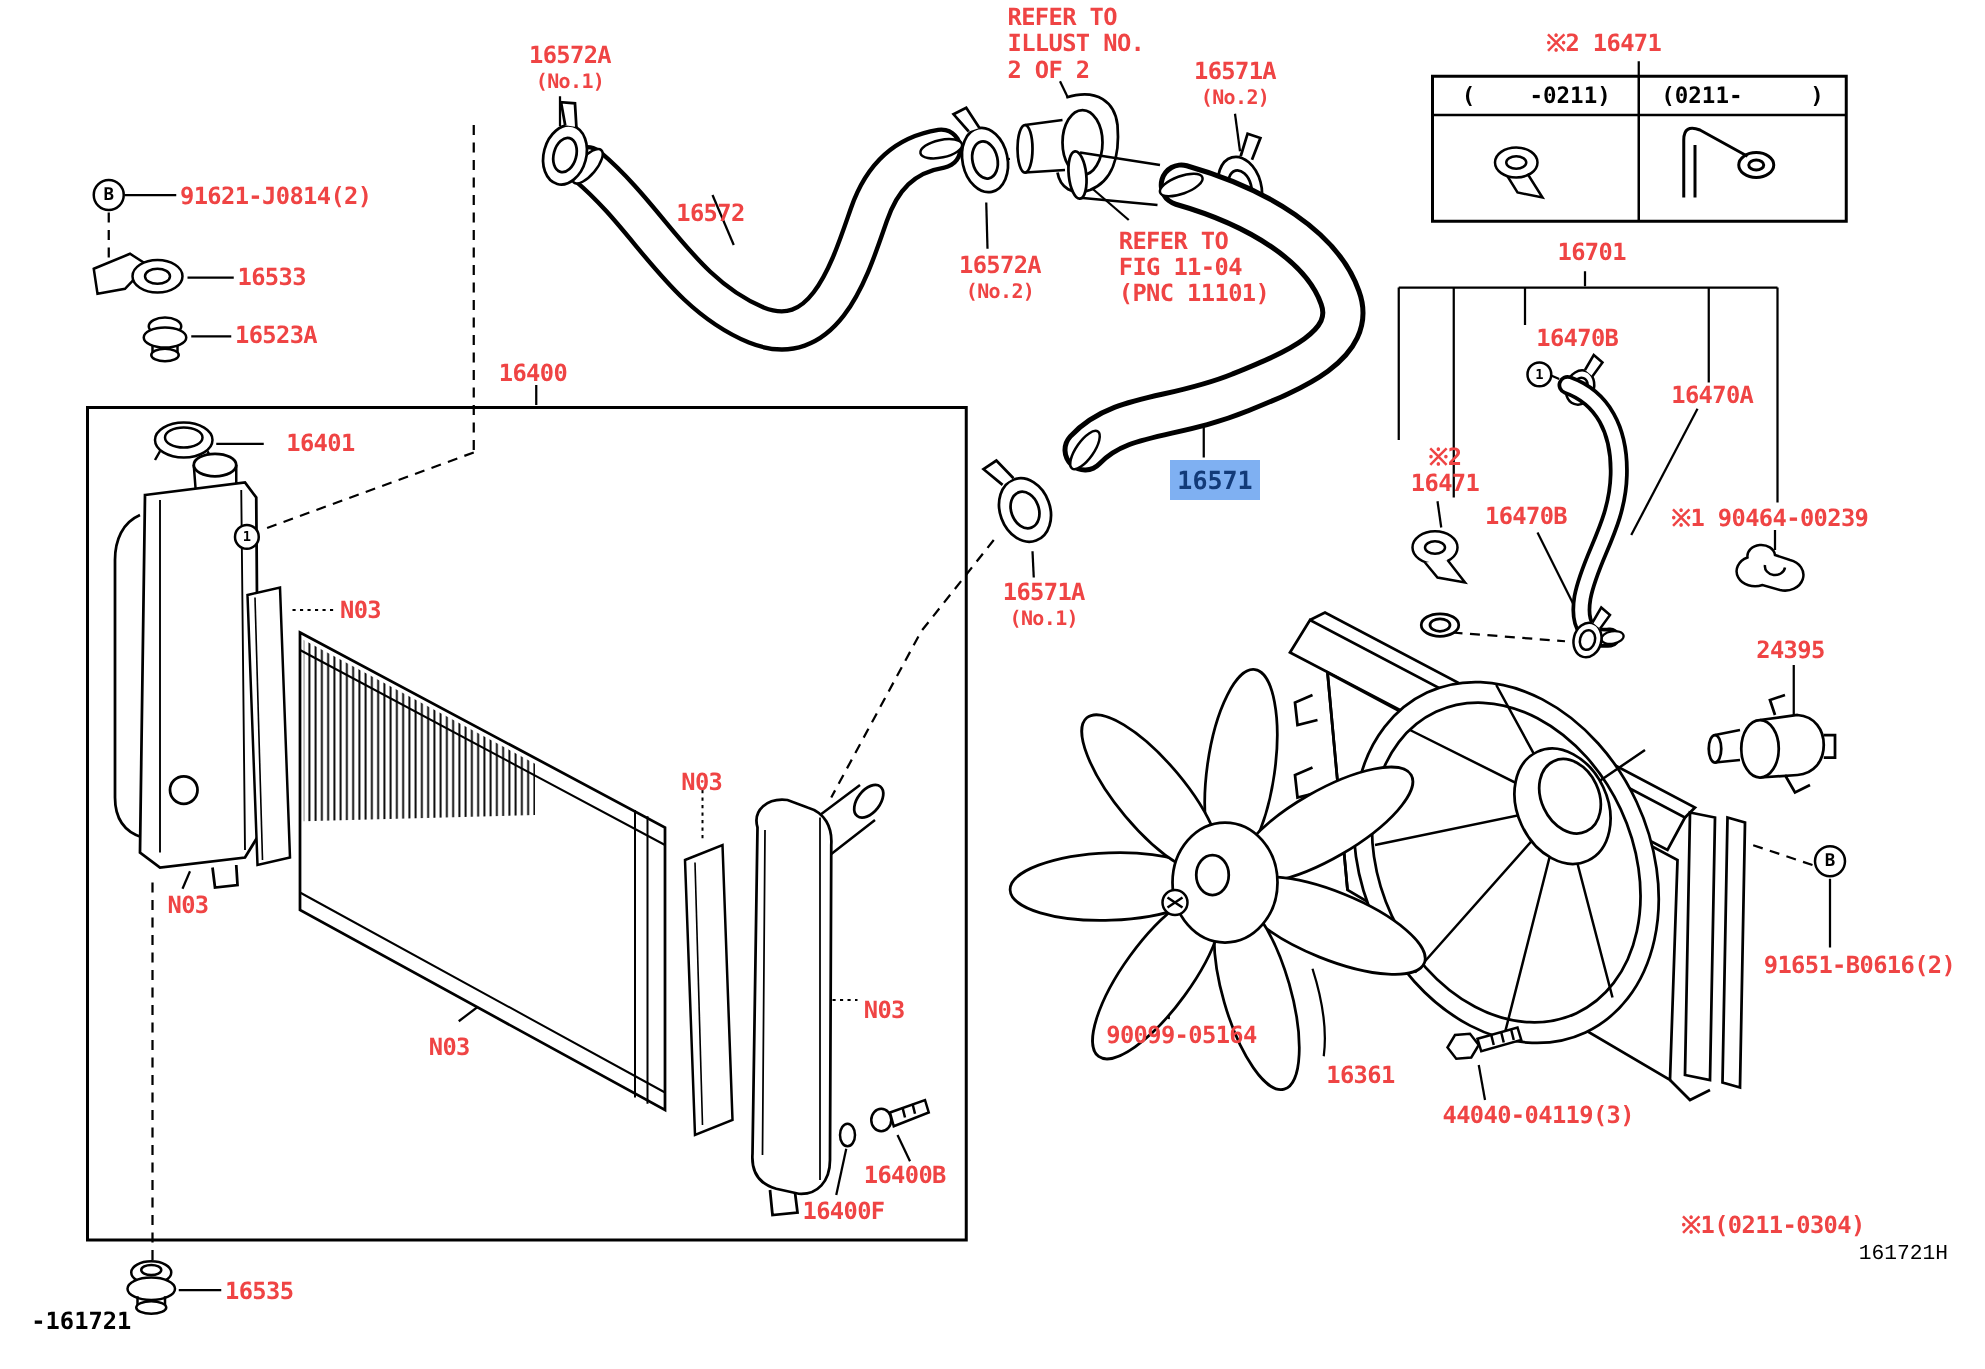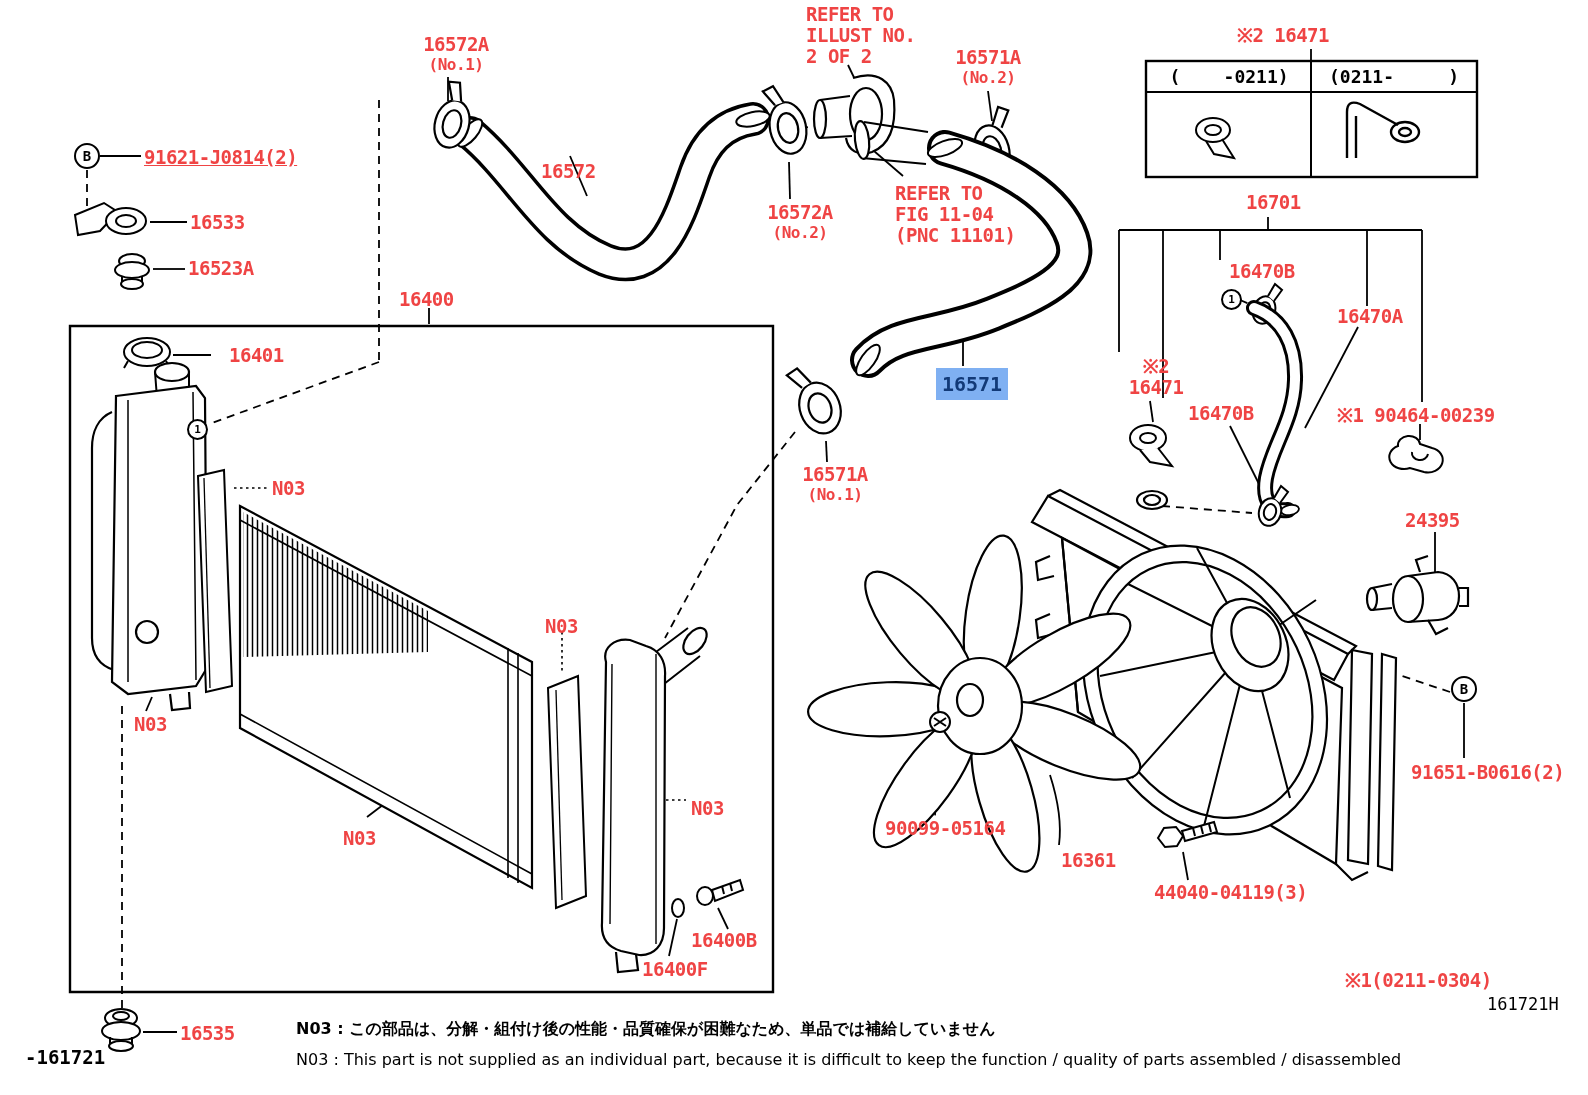--- a/index.html
+++ b/index.html
@@ -312,21 +312,21 @@
     <path d="M1459,588 h9 v18 h-9" fill="none"></path>
     <path d="M1428,620 L1436,634 L1448,628 M1420,572 L1416,560 L1428,556" fill="none"></path>
   </g>
 </svg>
 
 <span class="circ" style="left:74px;top:143px;">B</span>
 <span class="circ" style="left:1451px;top:676px;">B</span>
 <span class="circ-sm" style="left:187px;top:419px;">1</span>
 <span class="circ-sm" style="left:1221px;top:289px;">1</span>
 
-<div class="lbl" style="left:144px;top:147px;text-decoration:underline;">91621-J0814(2)</div>
+<div class="lbl" style="left:144px;top:147px;">91621-J0814(2)</div>
 <div class="lbl" style="left:190px;top:212px;">16533</div>
 <div class="lbl" style="left:188px;top:258px;">16523A</div>
 
 <div class="lbl ctr" style="left:414px;top:34px;width:84px;">16572A</div>
 <div class="lbl sub ctr" style="left:414px;top:56px;width:84px;">(No.1)</div>
 
 <div class="lbl" style="left:541px;top:133px;margin-top:28px;">16572</div>
 
 <div class="lbl" style="left:806px;top:4px;">REFER TO
 ILLUST NO.
@@ -374,18 +374,16 @@
 <div class="lbl" style="left:1027px;top:850px;margin-left:34px;">16361</div>
 <div class="lbl" style="left:1154px;top:882px;">44040-04119(3)</div>
 <div class="lbl" style="left:1411px;top:762px;">91651-B0616(2)</div>
 
 <div class="lbl" style="left:1345px;top:970px;">※1(0211-0304)</div>
 
 <div class="lbl" style="left:691px;top:930px;">16400B</div>
 <div class="lbl" style="left:642px;top:959px;">16400F</div>
 <div class="lbl" style="left:180px;top:1023px;">16535</div>
 
-<div class="note" style="left:296px;top:1019px;font-weight:bold;">N03 : この部品は、分解・組付け後の性能・品質確保が困難なため、単品では補給していません</div>
-<div class="note" style="left:296px;top:1050px;">N03 : This part is not supplied as an individual part, because it is difficult to keep the function / quality of parts assembled / disassembled</div>
 <div class="ftr" style="left:25px;top:1046px;">-161721</div>
-<div class="ftr2" style="left:1487px;top:994px;">161721H</div>
+<div class="ftr2" style="left:1487px;top:994px;font-family:Liberation Mono, monospace;">161721H</div>
 
 </div>
 
 </body></html>

